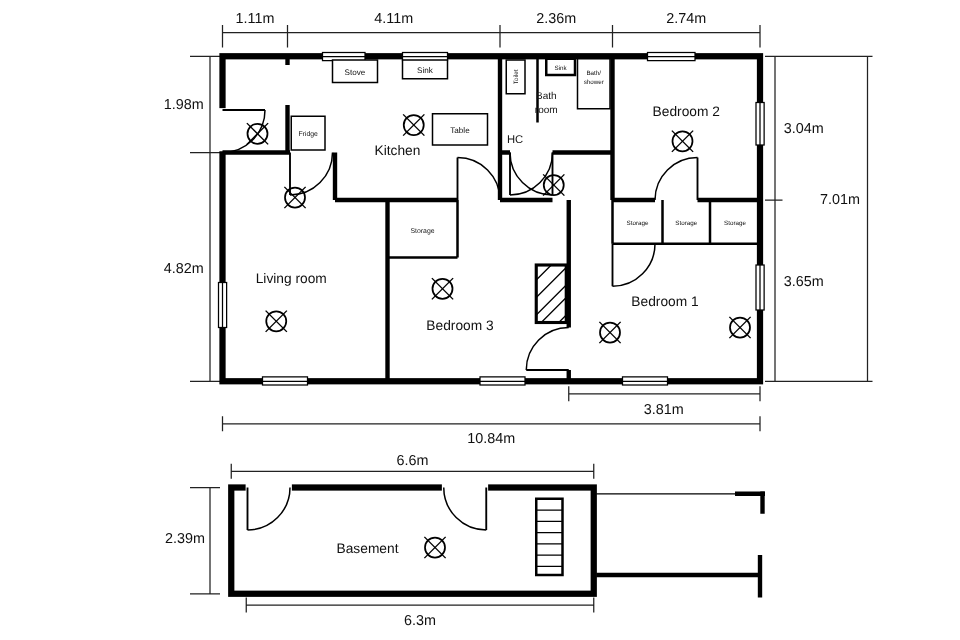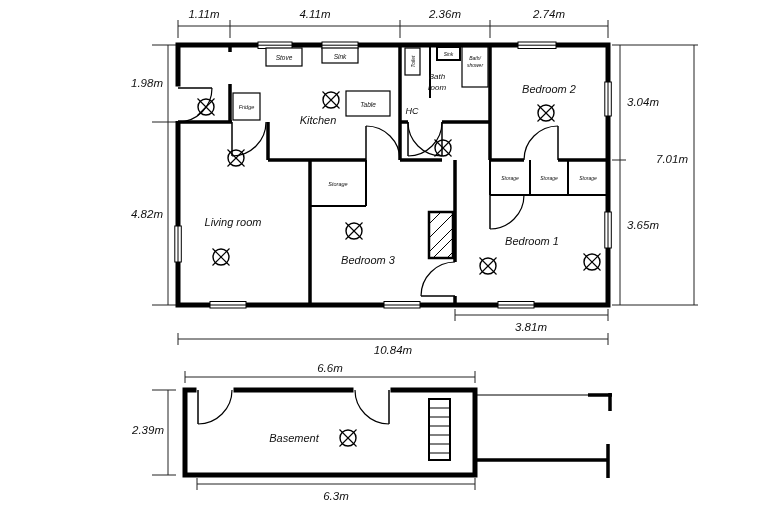--- a/index.html
+++ b/index.html
@@ -1,16 +1,16 @@
 <!DOCTYPE html>
 <html><head>
 <meta charset="utf-8">
 <style>
   html,body{margin:0;padding:0;background:#fff;}
-  .canvas{position:relative;width:768px;height:512px;background:#fff;overflow:hidden;font-style:italic;}
+  .canvas{position:relative;width:768px;height:512px;background:#fff;overflow:hidden;}
   svg{display:block;}
   svg text{fill:#111;font-family:"Liberation Sans",sans-serif;}
   .w5{stroke:#000;stroke-width:5;fill:none;}
   .w35{stroke:#000;stroke-width:3.5;fill:none;}
   .w2{stroke:#000;stroke-width:2;fill:none;}
   .thin{stroke:#000;stroke-width:1;fill:none;}
   .dimline{stroke:#222;stroke-width:1;fill:none;}
   .door{stroke:#000;stroke-width:1.2;fill:none;}
   .leaf{stroke:#000;stroke-width:1.5;}
   .fixt{stroke:#000;stroke-width:1.2;fill:#fff;}

